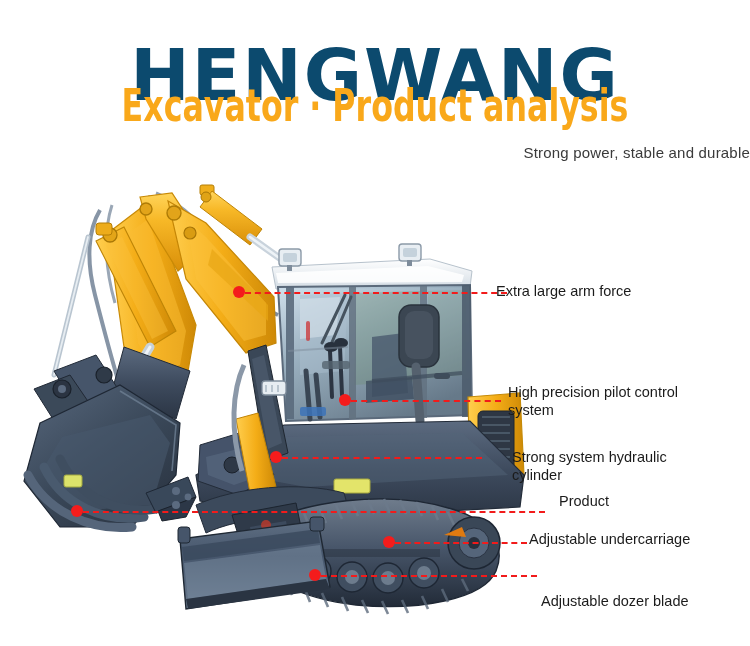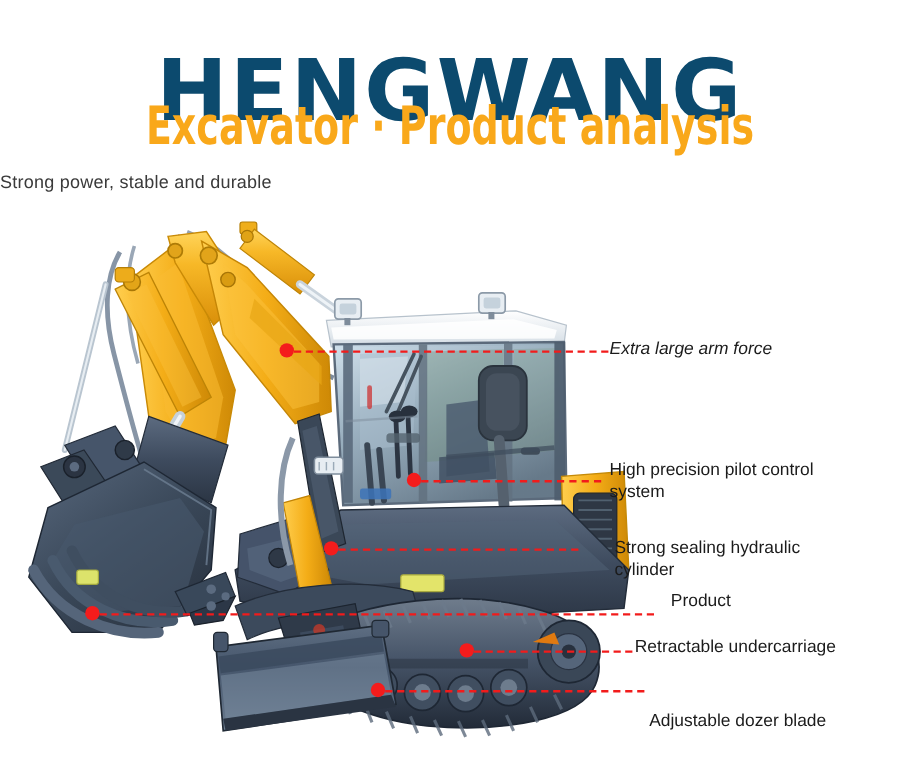--- a/index.html
+++ b/index.html
@@ -32,21 +32,21 @@
     font-size:44px;
     line-height:1;
     color:#F9A81A;
     letter-spacing:0px;
     transform:scaleX(.80);
     transform-origin:50% 50%;
     white-space:nowrap;
   }
   .subtitle{
     position:absolute;left:0;top:144px;width:750px;
-    text-align:left;
+    text-align:right;
     font-size:15px;
     color:#3a3a3a;
     letter-spacing:.2px;
   }
 
   
   .label{
     position:absolute;
     font-size:14.5px;
     color:#1b1b1b;
@@ -358,37 +358,37 @@
             <path d="M266 210 v7"></path>
             <path d="M272 210 v7"></path>
             <path d="M278 210 v7"></path>
           </g>
     </g>
   </svg>
   </div>
 
   <div class="leader" style="left:245px;top:292px;width:262px;"></div>
   <div class="dot" style="left:233px;top:286px;"></div>
-  <div class="label" style="left:508px;top:283px;font-style:italic;">Extra large arm force</div>
+  <div class="label" style="left:496px;top:283px;">Extra large arm force</div>
 
   <div class="leader" style="left:351px;top:400px;width:150px;"></div>
   <div class="dot" style="left:339px;top:394px;"></div>
   <div class="label" style="left:508px;top:384px;">High precision pilot control
 system</div>
 
   <div class="leader" style="left:282px;top:457px;width:200px;"></div>
   <div class="dot" style="left:270px;top:451px;"></div>
-  <div class="label" style="left:512px;top:449px;">Strong sealing hydraulic
+  <div class="label" style="left:512px;top:449px;">Strong system hydraulic
 cylinder</div>
 
   <div class="leader" style="left:83px;top:511px;width:462px;"></div>
   <div class="dot" style="left:71px;top:505px;"></div>
   <div class="label" style="left:559px;top:493px;">Product</div>
 
   <div class="leader" style="left:395px;top:542px;width:132px;"></div>
   <div class="dot" style="left:383px;top:536px;"></div>
-  <div class="label" style="left:529px;top:531px;">Retractable undercarriage</div>
+  <div class="label" style="left:529px;top:531px;">Adjustable undercarriage</div>
 
   <div class="leader" style="left:321px;top:575px;width:216px;"></div>
   <div class="dot" style="left:309px;top:569px;"></div>
   <div class="label" style="left:541px;top:566px;margin-top:27px;">Adjustable dozer blade</div>
 
 </div>
 
 </body></html>

